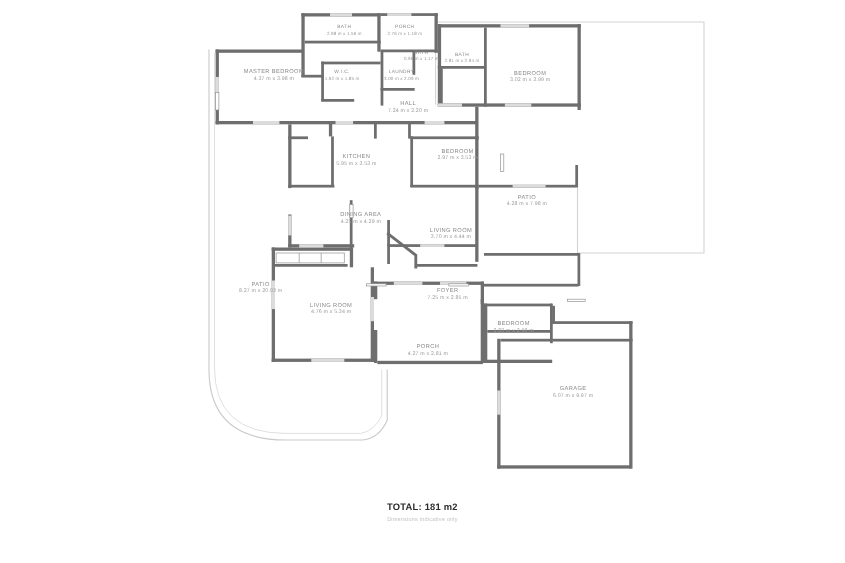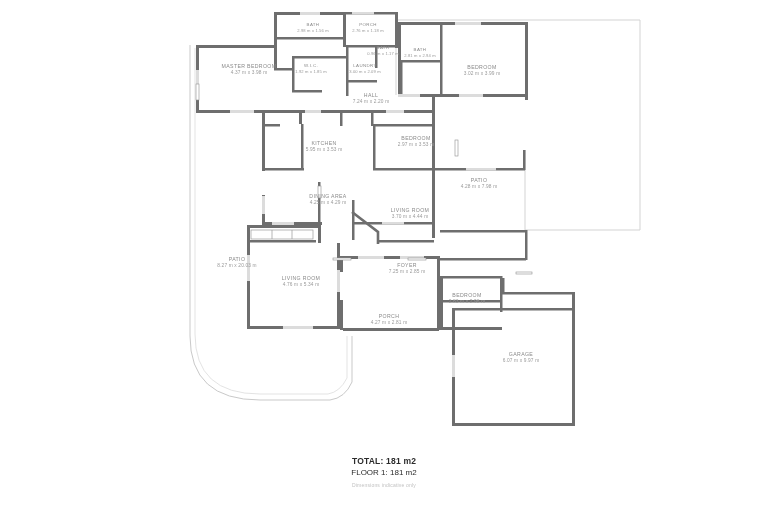--- a/index.html
+++ b/index.html
@@ -315,17 +315,16 @@
         <span class="rl-name">GARAGE</span>
         <span class="rl-dims">6.07 m x 9.97 m</span>
       </div>
     </div>
 
 </div>
 
 <div id="footer">
   <div id="summary">
     <div class="total">TOTAL: 181 m2</div>
-    <div class="floor">FLOOR 1: 181 m2</div>
     <div class="disclaimer">Dimensions indicative only</div>
   </div>
 
 </div>
 
 </body></html>

